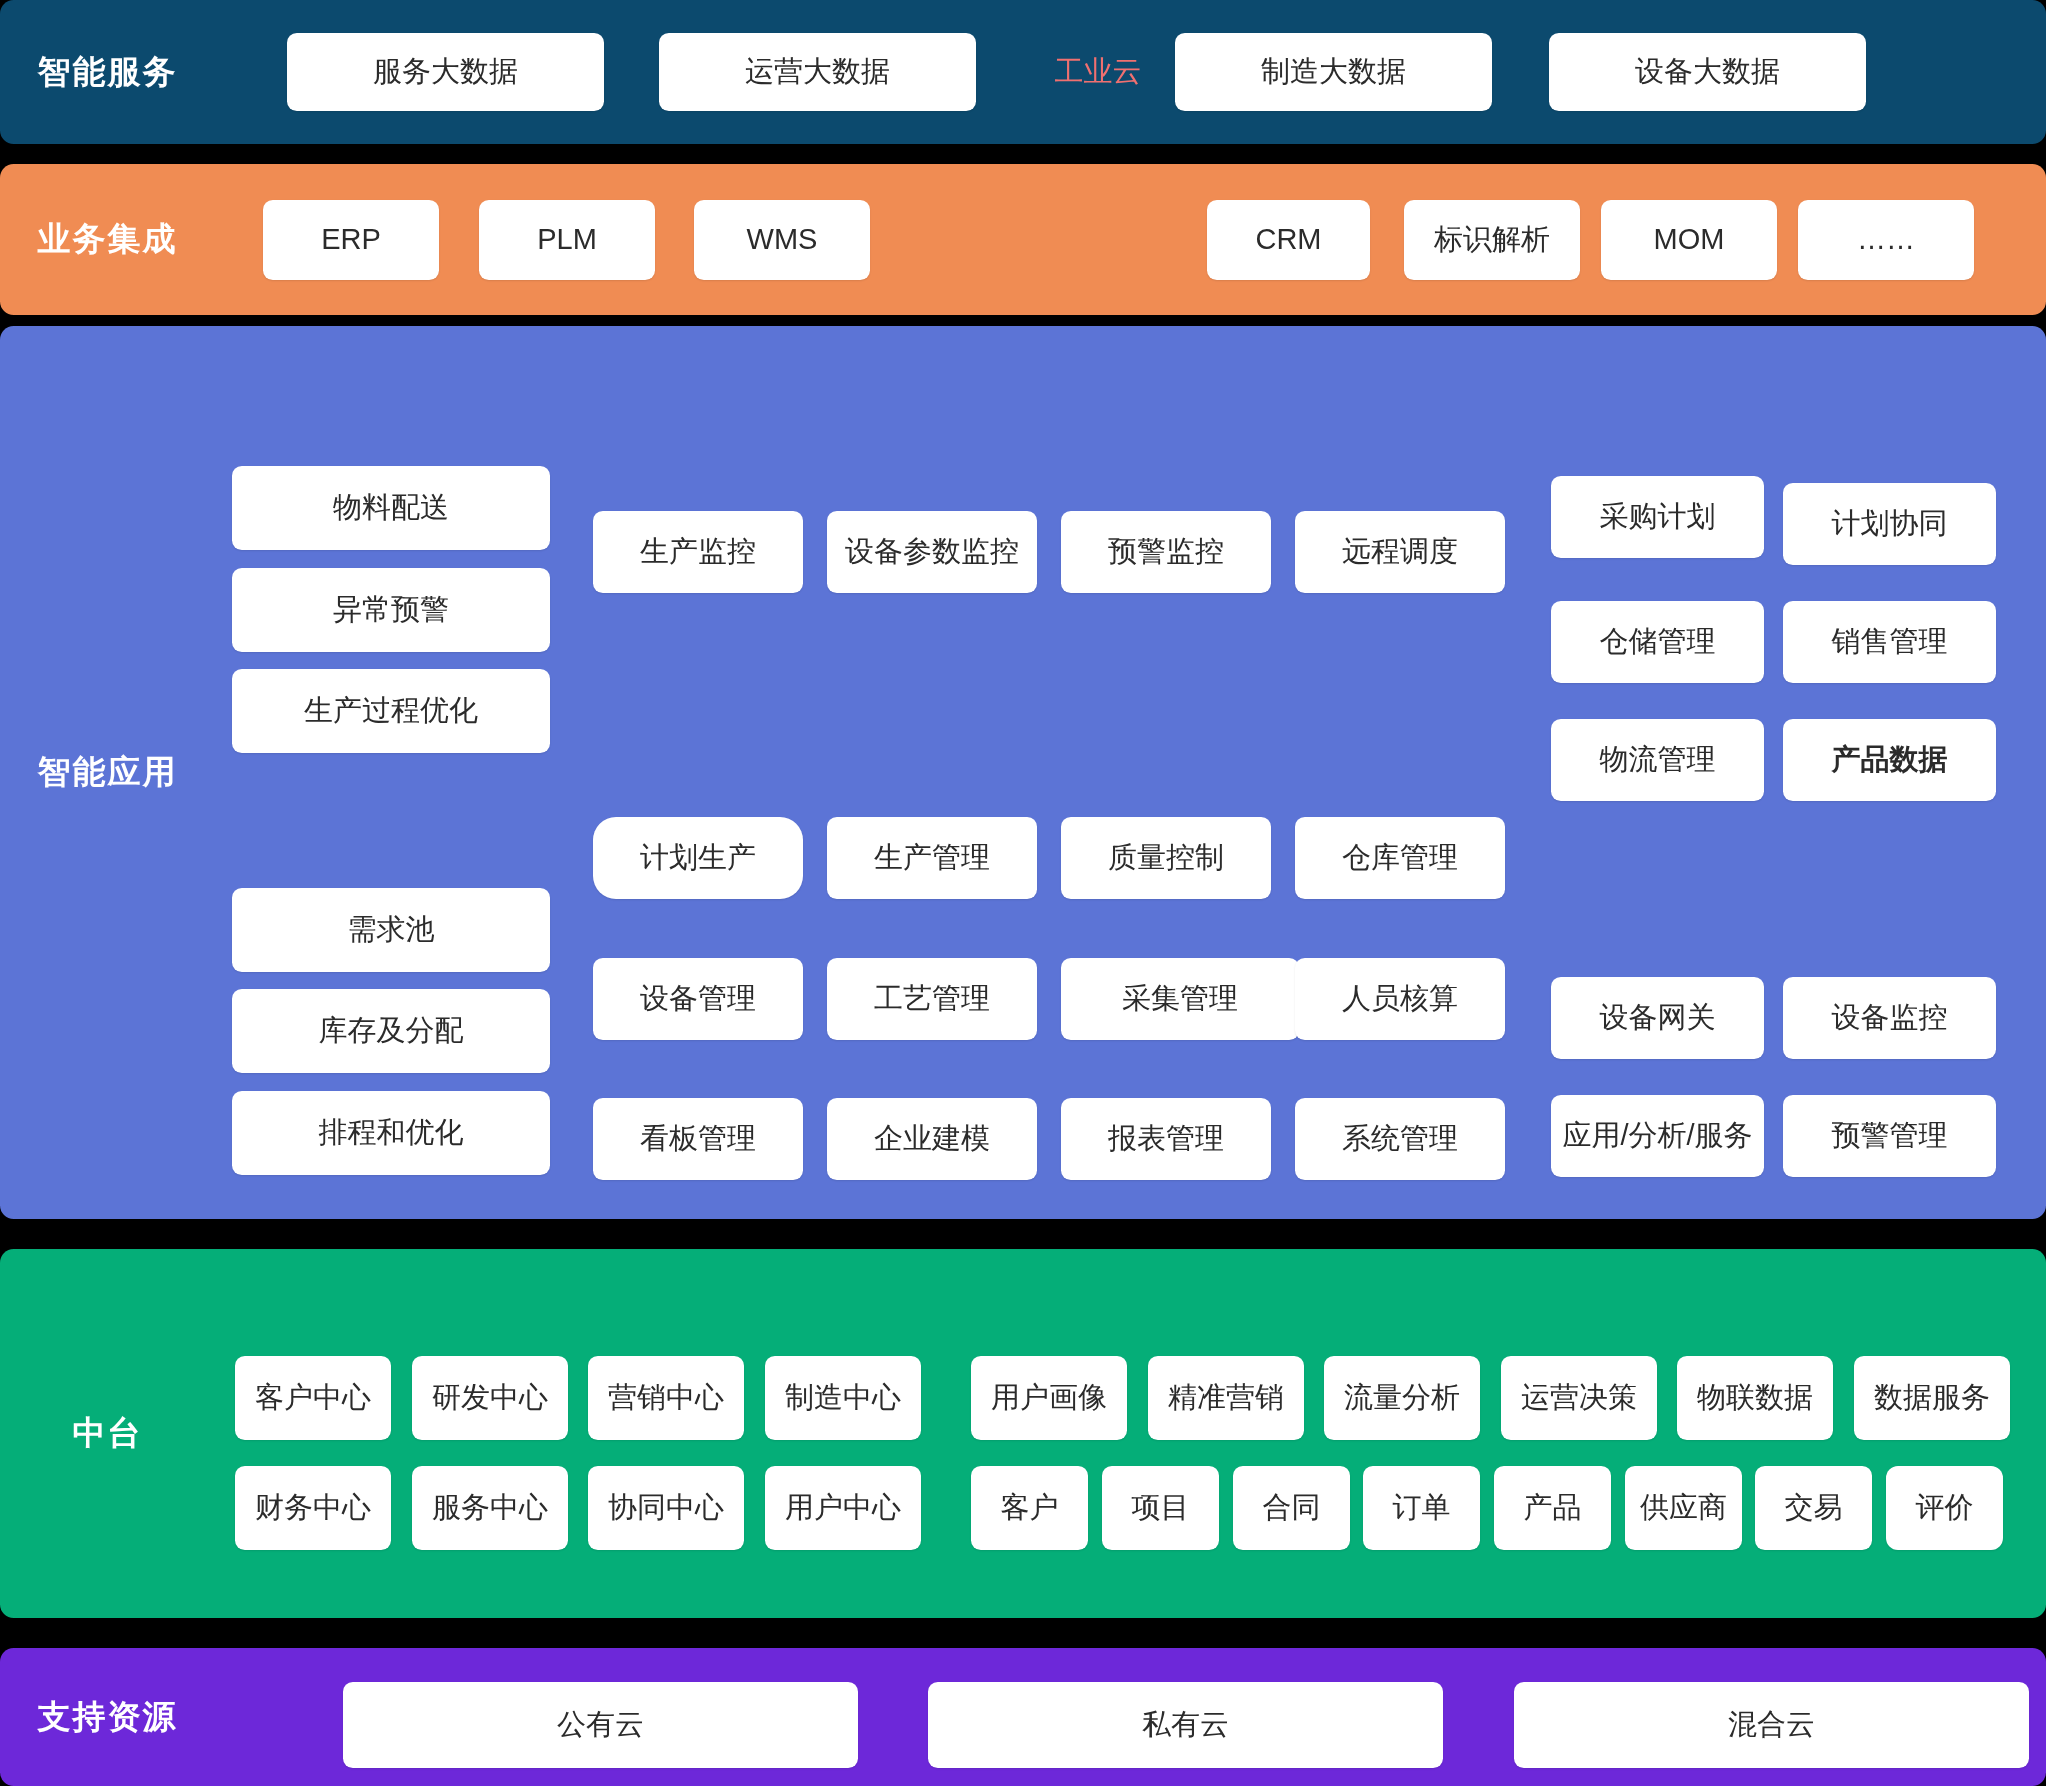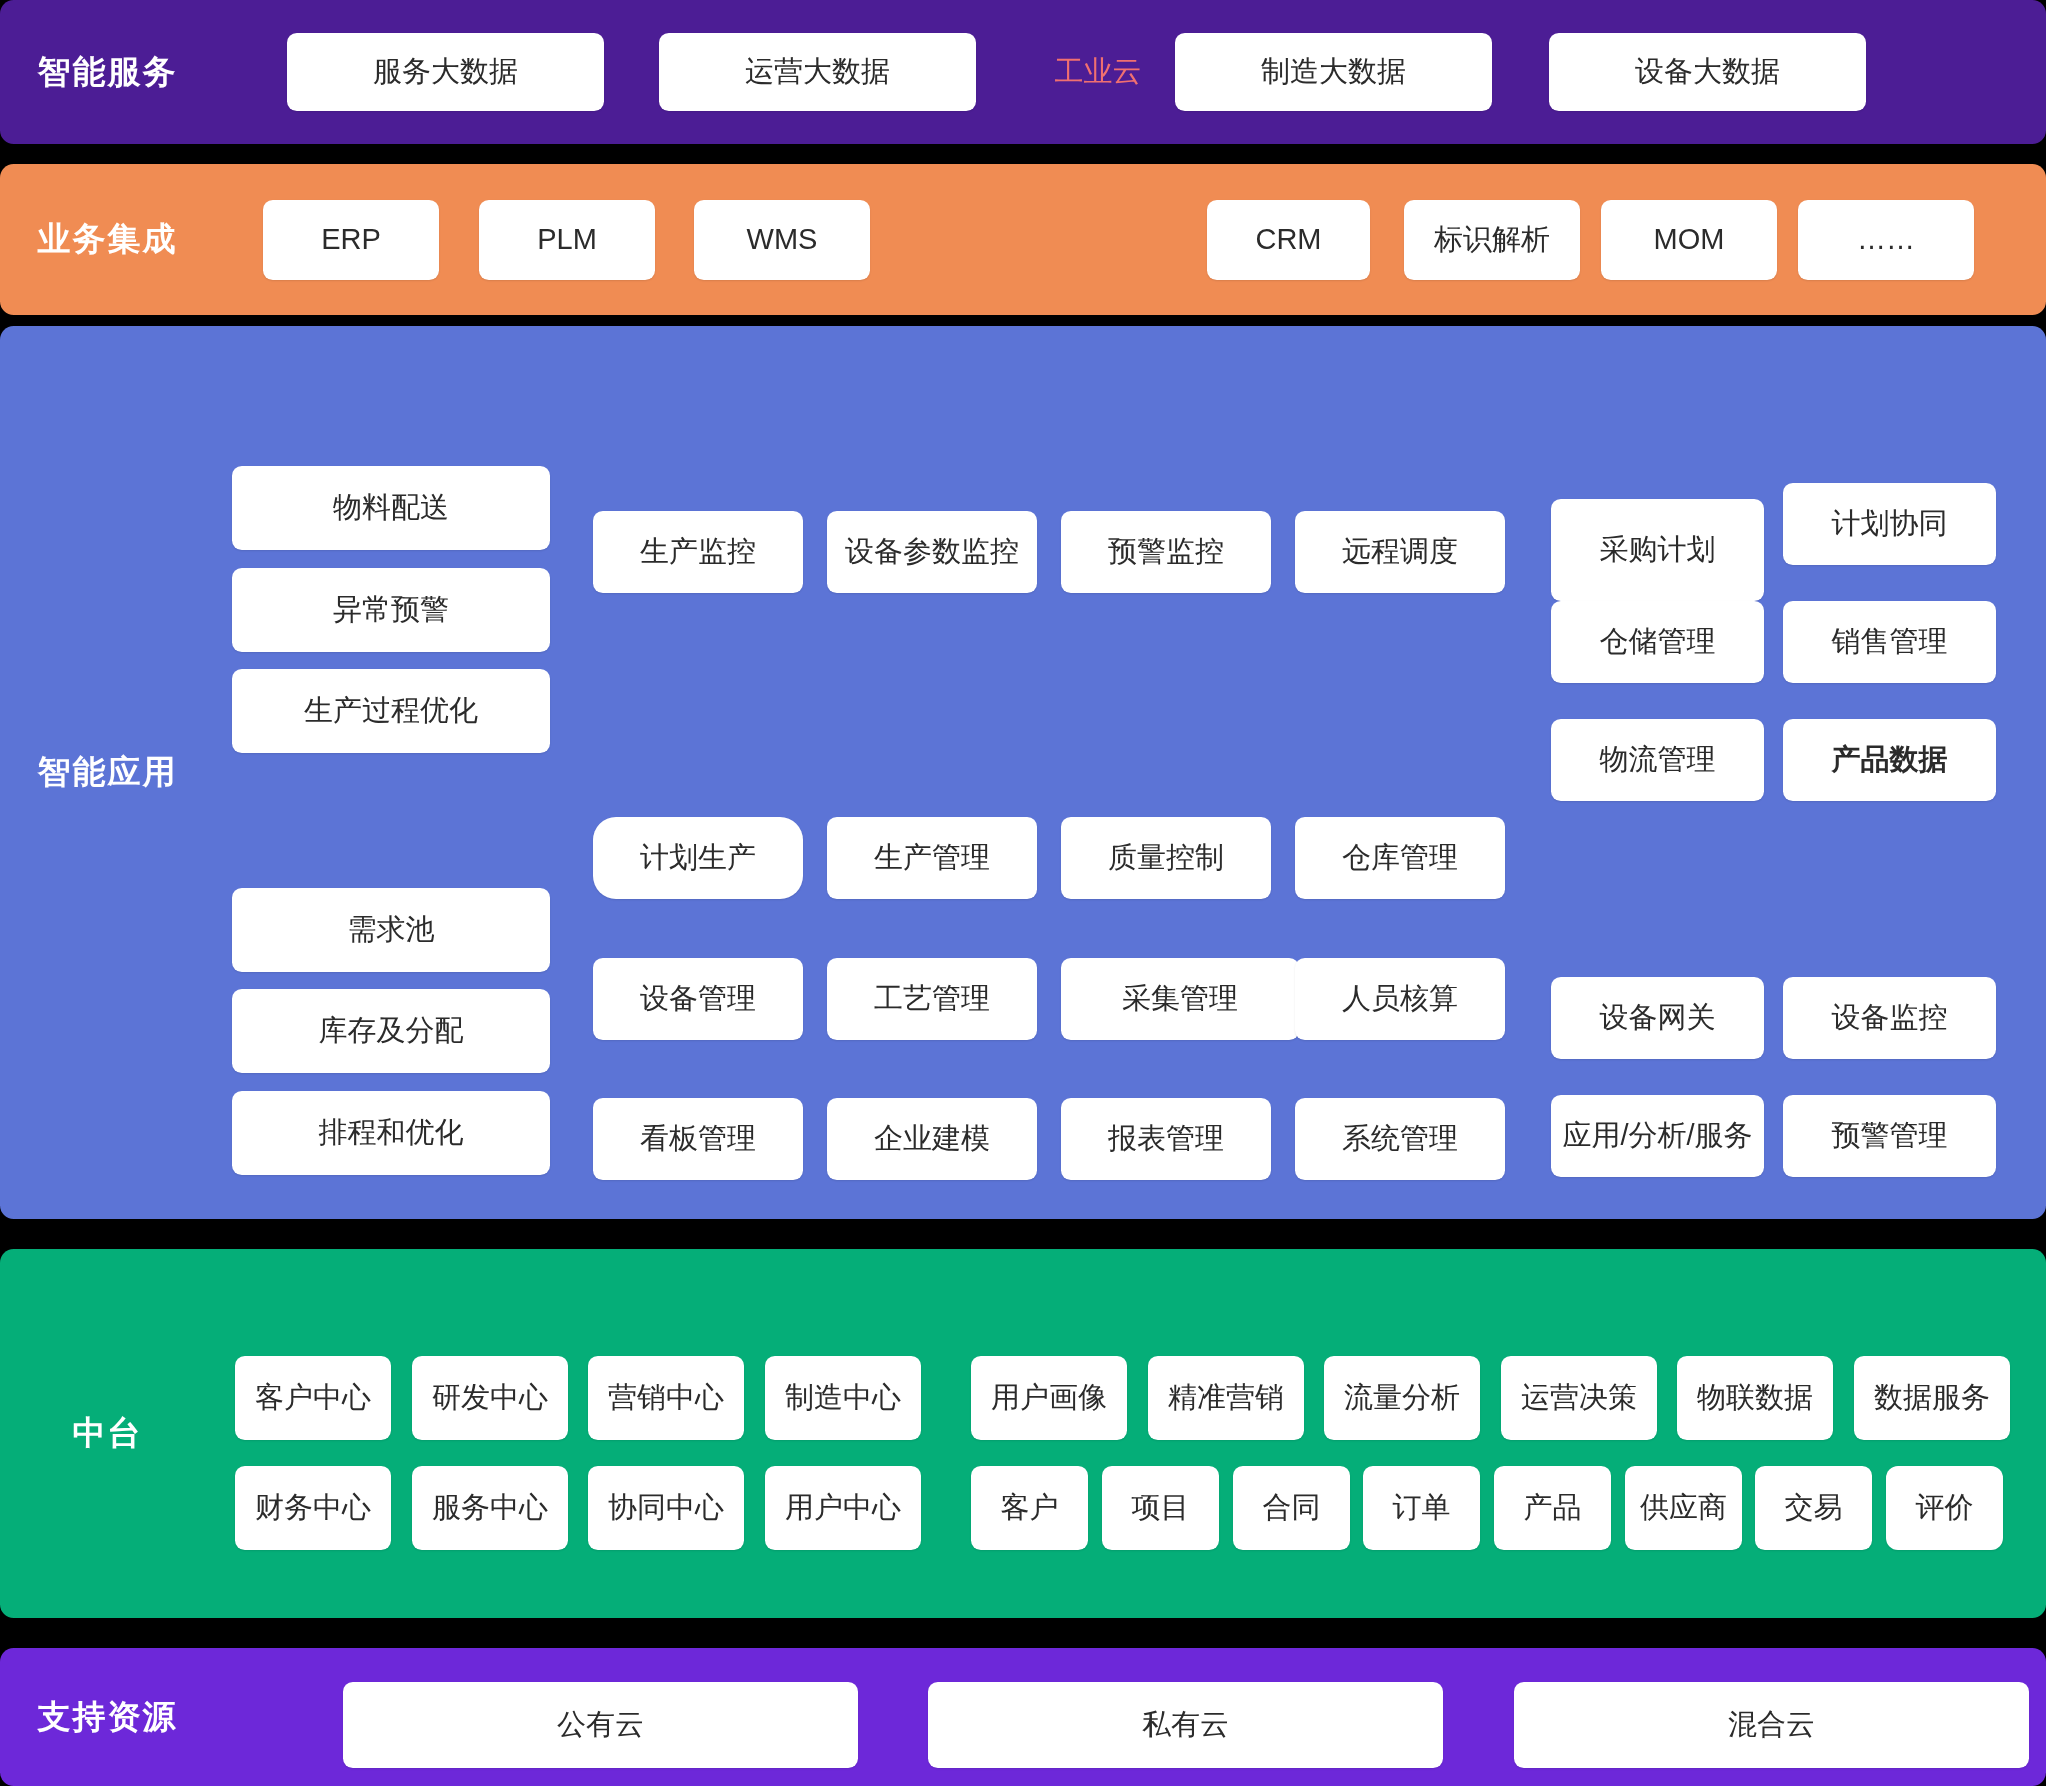--- a/index.html
+++ b/index.html
@@ -21,21 +21,21 @@
     color:#2b2b2b;font-size:29px;line-height:1.1;text-align:center;
     box-sizing:border-box;
     box-shadow:0 1px 2px rgba(0,0,0,0.10);
   }
   .ghost-text{
     position:absolute;display:flex;align-items:center;justify-content:center;
     font-size:29px;font-weight:400;
   }
 
   
-  #band-service{top:0px;height:144px;background:#4c1d95;}
+  #band-service{top:0px;height:144px;background:#0c4a6e;}
   
   #band-integration{top:164px;height:151px;background:#F08C53;}
   
   #band-application{top:326px;height:893px;background:#5C74D6;}
   
   #band-middle{top:1249px;height:369px;background:#05AE78;}
   
   #band-resource{top:1648px;height:138px;background:#6d28d9;}
 </style>
 </head>
@@ -89,21 +89,21 @@
   <div class="card" style="left:593px;top:632px;width:210px;height:82px;">设备管理</div>
   <div class="card" style="left:827px;top:632px;width:210px;height:82px;">工艺管理</div>
   <div class="card" style="left:1061px;top:632px;width:238px;height:82px;">采集管理</div>
   <div class="card" style="left:1295px;top:632px;width:210px;height:82px;">人员核算</div>
 
   <div class="card" style="left:593px;top:772px;width:210px;height:82px;">看板管理</div>
   <div class="card" style="left:827px;top:772px;width:210px;height:82px;">企业建模</div>
   <div class="card" style="left:1061px;top:772px;width:210px;height:82px;">报表管理</div>
   <div class="card" style="left:1295px;top:772px;width:210px;height:82px;">系统管理</div>
 
-  <div class="card" style="left:1551px;top:173px;width:213px;height:102px;">采购计划</div>
+  <div class="card" style="left:1551px;top:150px;width:213px;height:82px;">采购计划</div>
   <div class="card" style="left:1783px;top:157px;width:213px;height:82px;">计划协同</div>
   <div class="card" style="left:1551px;top:275px;width:213px;height:82px;">仓储管理</div>
   <div class="card" style="left:1783px;top:275px;width:213px;height:82px;">销售管理</div>
   <div class="card" style="left:1551px;top:393px;width:213px;height:82px;">物流管理</div>
   <div class="card" style="left:1783px;top:393px;width:213px;height:82px;font-weight:bold;">产品数据</div>
 
   <div class="card" style="left:1551px;top:651px;width:213px;height:82px;">设备网关</div>
   <div class="card" style="left:1783px;top:651px;width:213px;height:82px;">设备监控</div>
   <div class="card" style="left:1551px;top:769px;width:213px;height:82px;">应用/分析/服务</div>
   <div class="card" style="left:1783px;top:769px;width:213px;height:82px;">预警管理</div>

